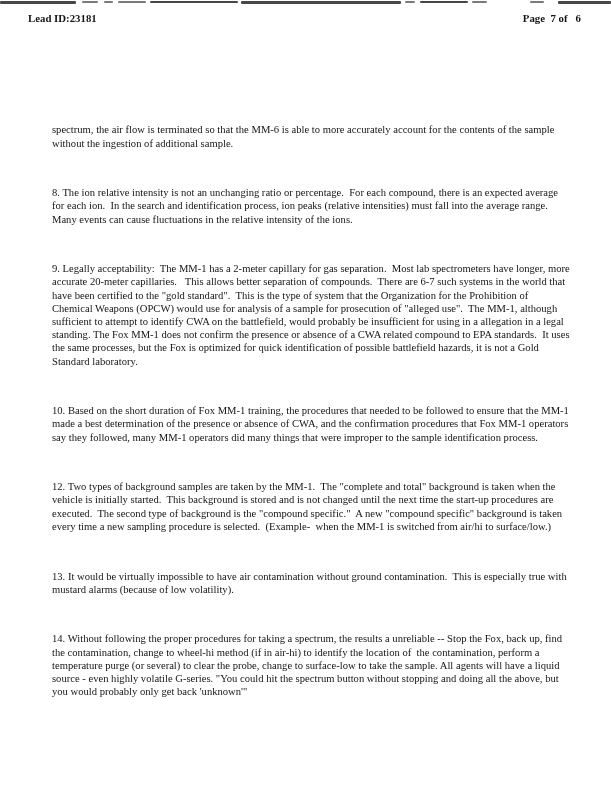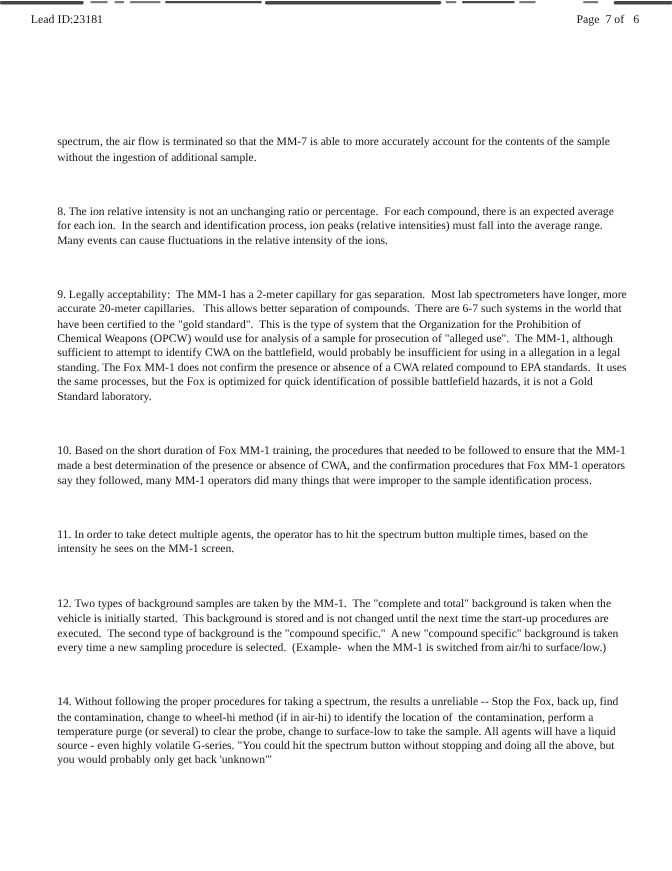--- a/index.html
+++ b/index.html
@@ -14,21 +14,21 @@
     margin: 0 auto;
   }
   
   .scan-line { position: absolute; top: 0; left: 0; width: 611px; height: 8px; }
   .seg { position: absolute; top: 1px; background: #474747; border-radius: 1px; }
   .seg.light { background: #7a7a7a; }
 
   .header-row {
     position: absolute; top: 12px; left: 28px; right: 30px;
     display: flex; justify-content: space-between;
-    font-size: 10.8px; font-weight: 400; white-space: pre;
+    font-size: 10.8px; font-weight: 700; white-space: pre;
   }
 
   .body-text {
     position: absolute; left: 52px; top: 97px; width: 519px;
     font-size: 10.6px; line-height: 13.2px;
     white-space: pre-wrap;
     text-align: left;
   }
   .para { margin-bottom: 10px; }
 </style>
@@ -50,26 +50,26 @@
     <div class="seg light" style="left:530px;width:14px;  height:2px;"></div>
     <div class="seg" style="left:558px;width:53px;  height:3px;"></div>
   </div>
 
   <div class="header-row">
     <span>Lead ID:23181</span>
     <span>Page  7 of   6</span>
   </div>
 
   <div class="body-text">
-    <p class="para">spectrum, the air flow is terminated so that the MM-7 is able to more accurately account for the contents of the sample without the ingestion of additional sample.</p>
+    <p class="para">spectrum, the air flow is terminated so that the MM-6 is able to more accurately account for the contents of the sample without the ingestion of additional sample.</p>
     <p class="para">8. The ion relative intensity is not an unchanging ratio or percentage.  For each compound, there is an expected average for each ion.  In the search and identification process, ion peaks (relative intensities) must fall into the average range.  Many events can cause fluctuations in the relative intensity of the ions.</p>
     <p class="para">9. Legally acceptability:  The MM-1 has a 2-meter capillary for gas separation.  Most lab spectrometers have longer, more accurate 20-meter capillaries.   This allows better separation of compounds.  There are 6-7 such systems in the world that have been certified to the "gold standard".  This is the type of system that the Organization for the Prohibition of Chemical Weapons (OPCW) would use for analysis of a sample for prosecution of "alleged use".  The MM-1, although sufficient to attempt to identify CWA on the battlefield, would probably be insufficient for using in a allegation in a legal standing. The Fox MM-1 does not confirm the presence or absence of a CWA related compound to EPA standards.  It uses the same processes, but the Fox is optimized for quick identification of possible battlefield hazards, it is not a Gold Standard laboratory.</p>
     <p class="para">10. Based on the short duration of Fox MM-1 training, the procedures that needed to be followed to ensure that the MM-1 made a best determination of the presence or absence of CWA, and the confirmation procedures that Fox MM-1 operators say they followed, many MM-1 operators did many things that were improper to the sample identification process.</p>
-    <p class="para">11. In order to take detect multiple agents, the operator has to hit the spectrum button multiple times, based on the intensity he sees on the MM-1 screen.</p>
     <p class="para">12. Two types of background samples are taken by the MM-1.  The "complete and total" background is taken when the vehicle is initially started.  This background is stored and is not changed until the next time the start-up procedures are executed.  The second type of background is the "compound specific."  A new "compound specific" background is taken every time a new sampling procedure is selected.  (Example-  when the MM-1 is switched from air/hi to surface/low.)</p>
+    <p class="para">13. It would be virtually impossible to have air contamination without ground contamination.  This is especially true with mustard alarms (because of low volatility).</p>
     <p class="para">14. Without following the proper procedures for taking a spectrum, the results a unreliable -- Stop the Fox, back up, find the contamination, change to wheel-hi method (if in air-hi) to identify the location of  the contamination, perform a temperature purge (or several) to clear the probe, change to surface-low to take the sample. All agents will have a liquid source - even highly volatile G-series. "You could hit the spectrum button without stopping and doing all the above, but you would probably only get back 'unknown'"</p>
     
 
     
     
   </div>
 
 </div>
 
 </body></html>

